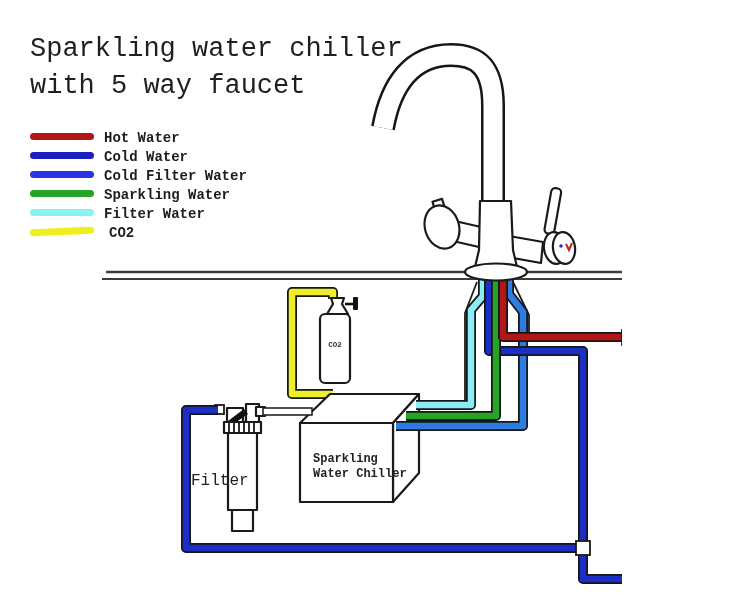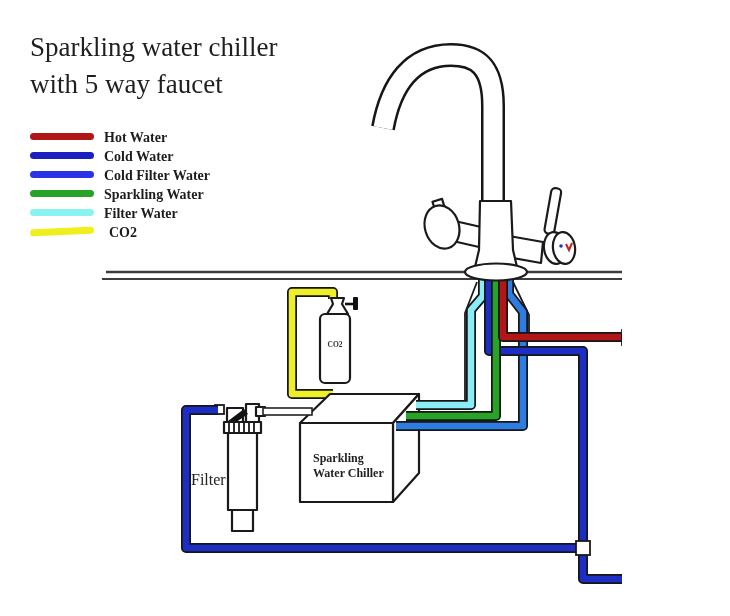--- a/index.html
+++ b/index.html
@@ -1,17 +1,17 @@
 <!DOCTYPE html>
 <html><head>
 <meta charset="utf-8">
 <style>
   html,body{margin:0;padding:0;background:#fff;}
   .stage{position:relative;width:622px;height:616px;background:#fff;overflow:hidden;
-         font-family:Liberation Serif, serif;}
+         font-family:Liberation Mono, monospace;}
   svg{display:block;}
   
   .po{fill:none;stroke:#161616;stroke-width:10;stroke-linejoin:round;stroke-linecap:butt;}
   .pc{fill:none;stroke-width:6.5;stroke-linejoin:round;stroke-linecap:butt;}
   .outline{fill:#fff;stroke:#1a1a1a;stroke-width:2.2;stroke-linejoin:round;}
   .thin{fill:none;stroke:#1a1a1a;stroke-width:1.8;stroke-linejoin:round;}
   .conn{fill:#fdfdfd;stroke:#1a1a1a;stroke-width:1.8;}
   .title-text{font-size:27px;fill:#1f1f1f;}
   .legend-text{font-size:14px;font-weight:bold;fill:#1d1d1d;}
   .label-text{font-size:16px;fill:#222;}

